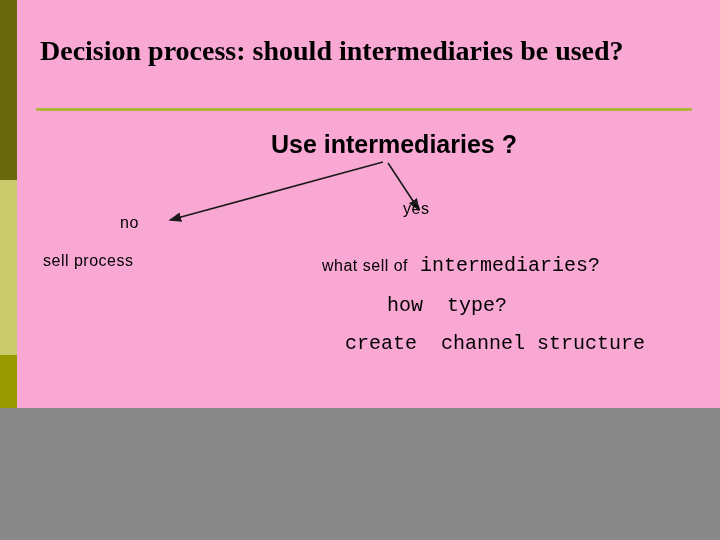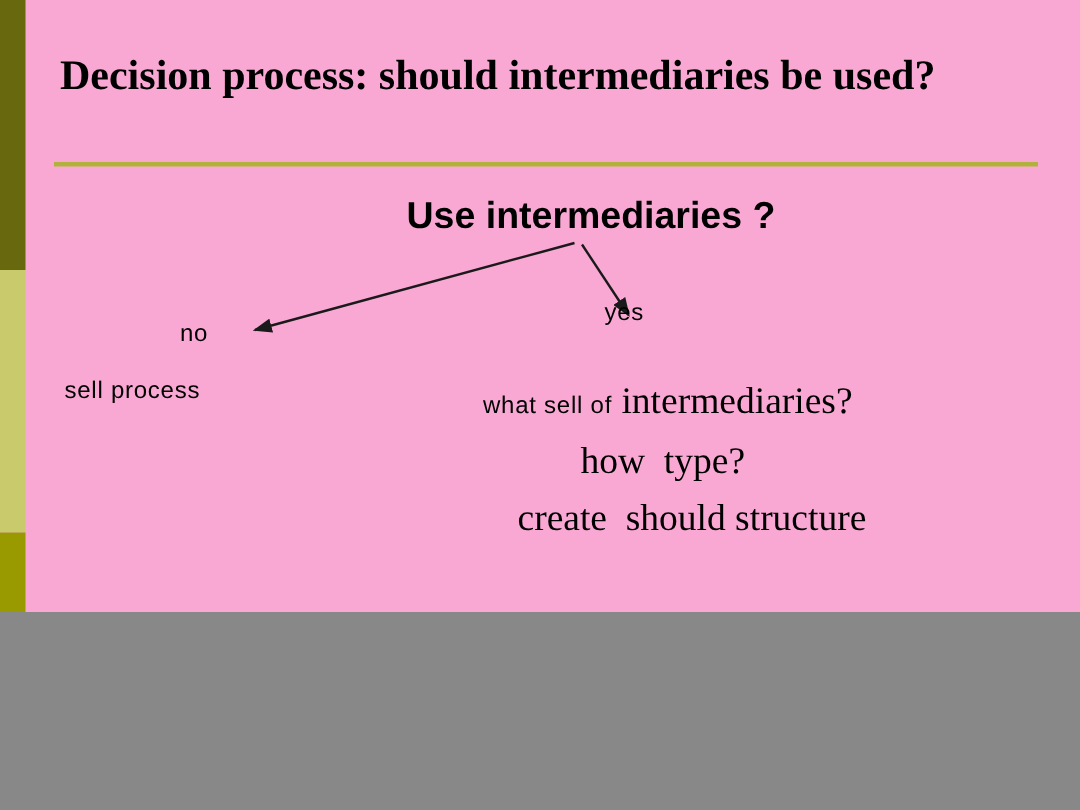--- a/index.html
+++ b/index.html
@@ -24,21 +24,21 @@
   
   .question{
     position:absolute;left:271px;top:130px;
     font-family:Liberation Sans, sans-serif;font-weight:bold;font-size:25px;white-space:pre;
   }
   .arrows{position:absolute;left:0;top:0;width:720px;height:540px;pointer-events:none;}
   .arrows line{stroke:var(--arrow,#1a1a1a);stroke-width:1.6;}
   .arrows .head{fill:var(--arrow,#1a1a1a);}
   .lbl{position:absolute;white-space:pre;}
   .sans{font-family:Liberation Sans, sans-serif;font-size:16px;letter-spacing:0.5px;}
-  .serif{font-family:Liberation Serif, serif;font-size:25px;letter-spacing:0px;}
+  .serif{font-family:Liberation Mono, monospace;font-size:20px;letter-spacing:0px;}
   .lbl-no{left:120px;top:214px;}
   .lbl-yes{left:403px;top:200px;}
   .lbl-sell{left:43px;top:252px;}
   .lbl-whattype{left:322px;top:254px;}
   .lbl-howmuch{left:387px;top:294px;}
   .lbl-create{left:345px;top:332px;}
 </style>
 </head>
 <body>
 
@@ -67,15 +67,15 @@
   </svg>
 
   <div class="lbl sans lbl-no">no</div>
   <div class="lbl sans lbl-yes">yes</div>
 
   <div class="lbl sans lbl-sell">sell process</div>
 
   <div class="lbl lbl-whattype"><span class="sans">what sell of</span><span class="serif"> intermediaries?</span></div>
 
   <div class="lbl serif lbl-howmuch">how  type?</div>
-  <div class="lbl serif lbl-create">create  should structure</div>
+  <div class="lbl serif lbl-create">create  channel structure</div>
 
 </div>
 
 </body></html>

